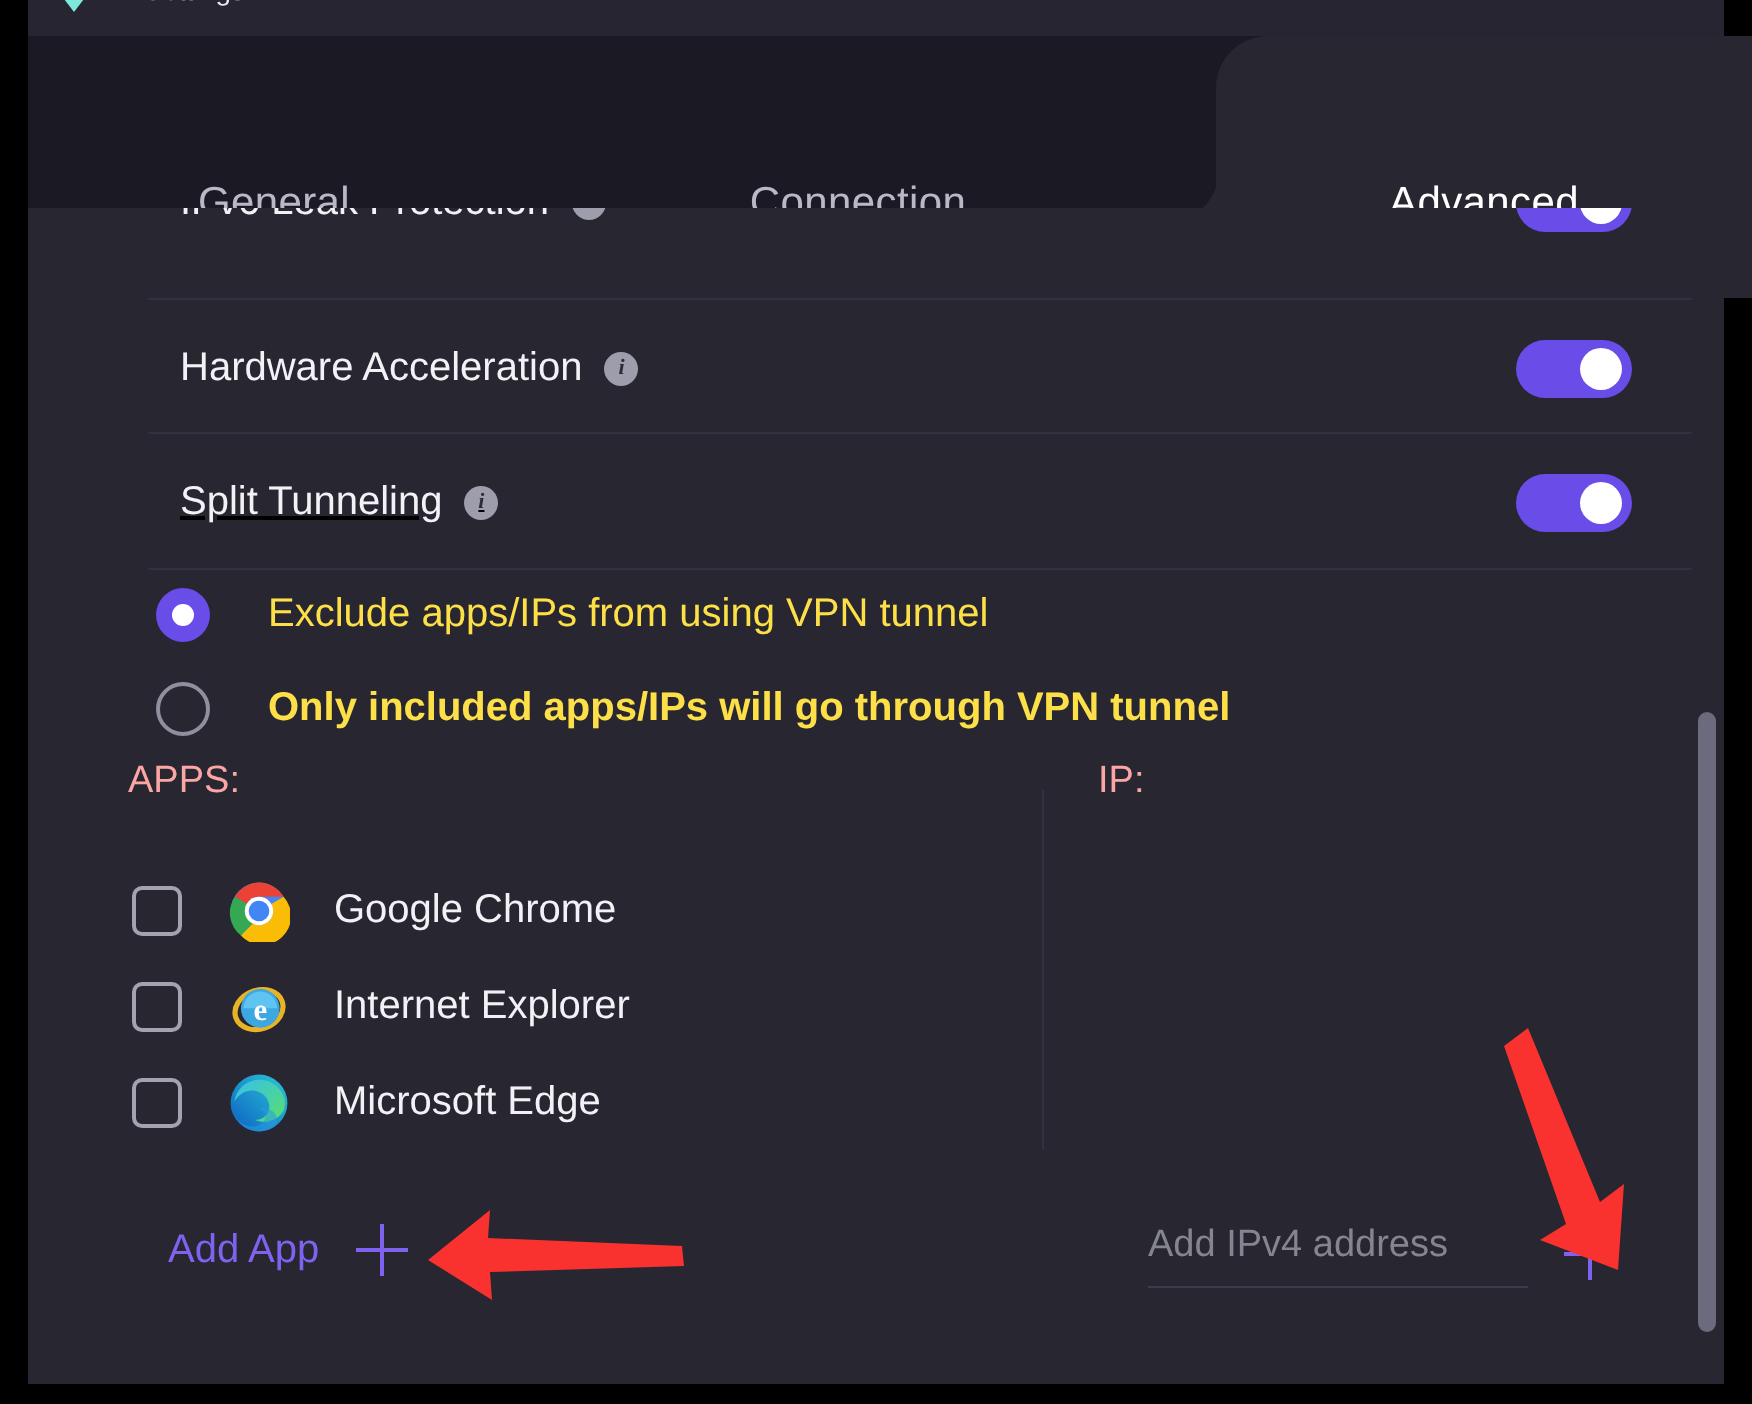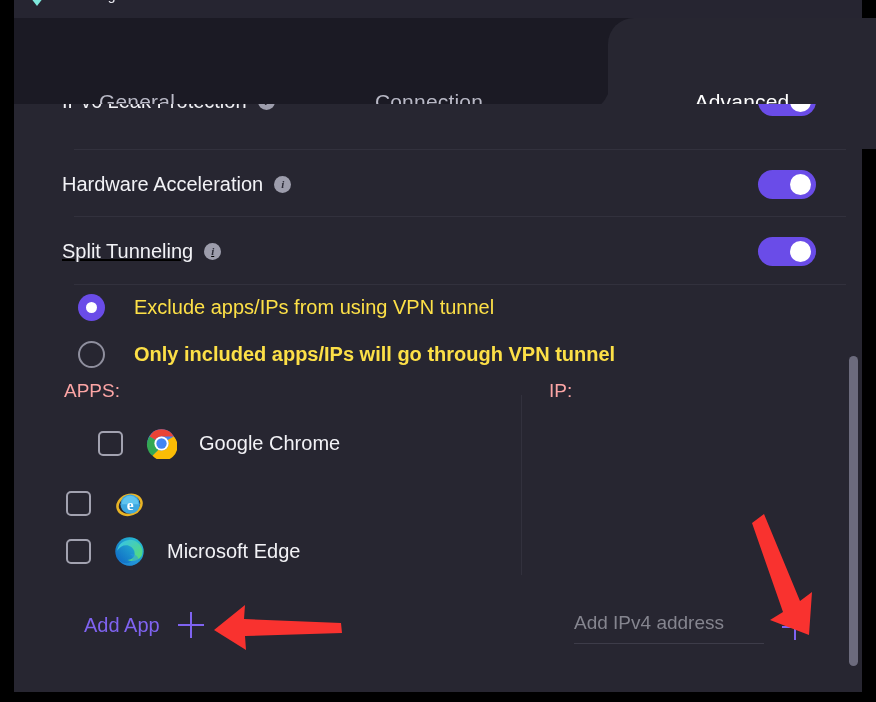--- a/index.html
+++ b/index.html
@@ -119,20 +119,21 @@
     align-items: center;
   }
   .setting-row.r0 { top: -36px; }
   .setting-row.r1 { top: 47px;  }
   .setting-row.r2 { top: 114px; text-decoration: underline; }
 
   .setting-label {
     font-size: 20px;
     color: #f2f2f6;
     white-space: nowrap;
+    margin-left: 28px;
   }
   .info-icon {
     display: inline-flex;
     align-items: center;
     justify-content: center;
     width: 17px; height: 17px;
     margin-left: 11px;
     border-radius: 50%;
     background: #9d9dac;
     color: #2b2a36;
@@ -227,21 +228,21 @@
   }
 
   
   .app-row {
     position: absolute;
     left: 52px;
     display: flex;
     align-items: center;
     cursor: pointer;
   }
-  .app-row.a0 { top: 324px; margin-left: 32px; }
+  .app-row.a0 { top: 336px; }
   .app-row.a1 { top: 384px; }
   .app-row.a2 { top: 432px; }
 
   .checkbox {
     width: 25px; height: 25px;
     box-sizing: border-box;
     border: 2px solid #a2a2b0;
     border-radius: 5px;
     background: transparent;
     flex: none;
@@ -421,20 +422,21 @@
     <div class="app-row a1">
       <span class="checkbox"></span>
       <span class="app-icon">
         <svg viewBox="0 0 48 48" width="31" height="31">
           <ellipse cx="24" cy="26" rx="19" ry="15" transform="rotate(-20 24 26)" fill="none" stroke="#e8b426" stroke-width="4"></ellipse>
           <circle cx="25" cy="25" r="15" fill="#3ca7e0"></circle>
           <path d="M25 12a13 13 0 0 0-13 13h26a13 13 0 0 0-13-13z" fill="#5fc4ef"></path>
           <text x="25" y="34" font-family="Liberation Serif, serif" font-size="24" font-weight="bold" fill="#ffffff" text-anchor="middle">e</text>
         </svg>
       </span>
+      <span class="app-name">Internet Explorer</span>
     </div>
 
     <div class="app-row a2">
       <span class="checkbox"></span>
       <span class="app-icon">
         <svg viewBox="0 0 48 48" width="31" height="31">
           <defs>
             <linearGradient id="edgeA" x1="0" y1="1" x2="1" y2="0">
               <stop offset="0" stop-color="#0d5fc4"></stop>
               <stop offset="1" stop-color="#2bc9d6"></stop>

